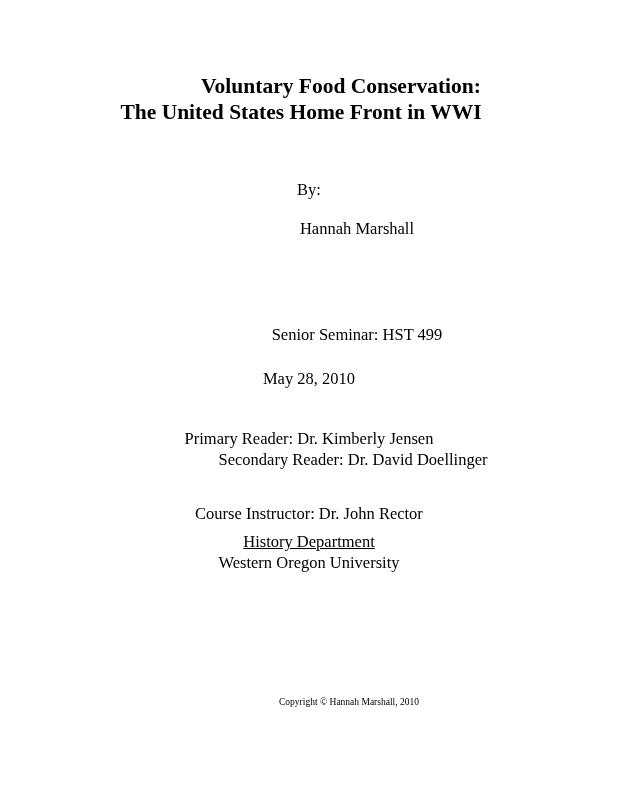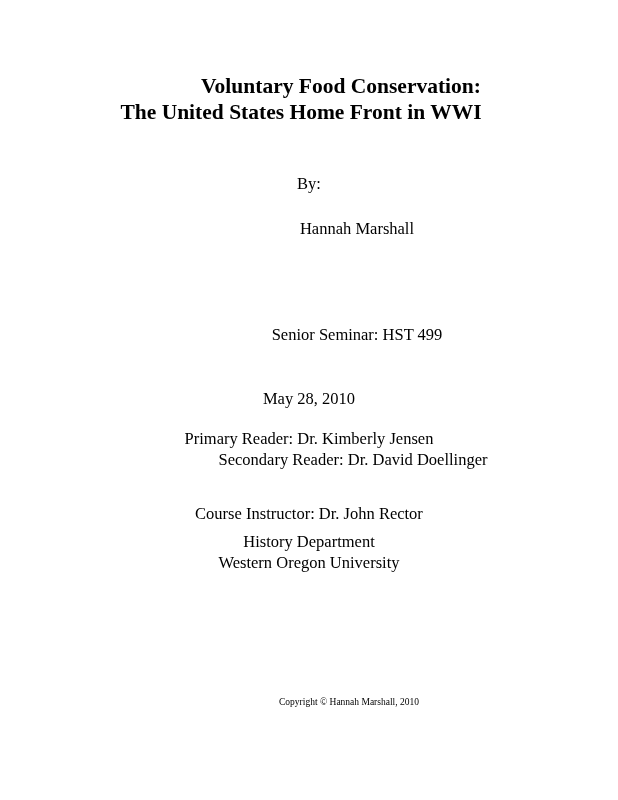--- a/index.html
+++ b/index.html
@@ -13,27 +13,27 @@
   .body { font-size: 16.5px; }
   .small { font-size: 9.5px; margin-left: 40px; }
 </style>
 </head>
 <body>
 
 <div>
   <div class="line title" style="top:74px; left:32px;">Voluntary Food Conservation:</div>
   <div class="line title" style="top:100px; left:-8px;">The United States Home Front in WWI</div>
 
-  <div class="line body" style="top:174px;">By:</div>
+  <div class="line body" style="top:180px;">By:</div>
   <div class="line body" style="top:219px;padding-left:48px;">Hannah Marshall</div>
 
   <div class="line body" style="top:325px;padding-left:48px;">Senior Seminar: HST 499</div>
-  <div class="line body" style="top:389px;">May 28, 2010</div>
+  <div class="line body" style="top:369px;">May 28, 2010</div>
 
   <div class="line body" style="top:429px;">Primary Reader: Dr. Kimberly Jensen</div>
   <div class="line body" style="top:450px;padding-left:44px;">Secondary Reader: Dr. David Doellinger</div>
   <div class="line body" style="top:471px;margin-top:33px;">Course Instructor: Dr. John Rector</div>
 
-  <div class="line body" style="top:532px;">History Department</div>
+  <div class="line body" style="top:532px;text-decoration:underline;">History Department</div>
   <div class="line body" style="top:553px;">Western Oregon University</div>
 
   <div class="line small" style="top:697px;">Copyright © Hannah Marshall, 2010</div>
 </div>
 
 </body></html>

